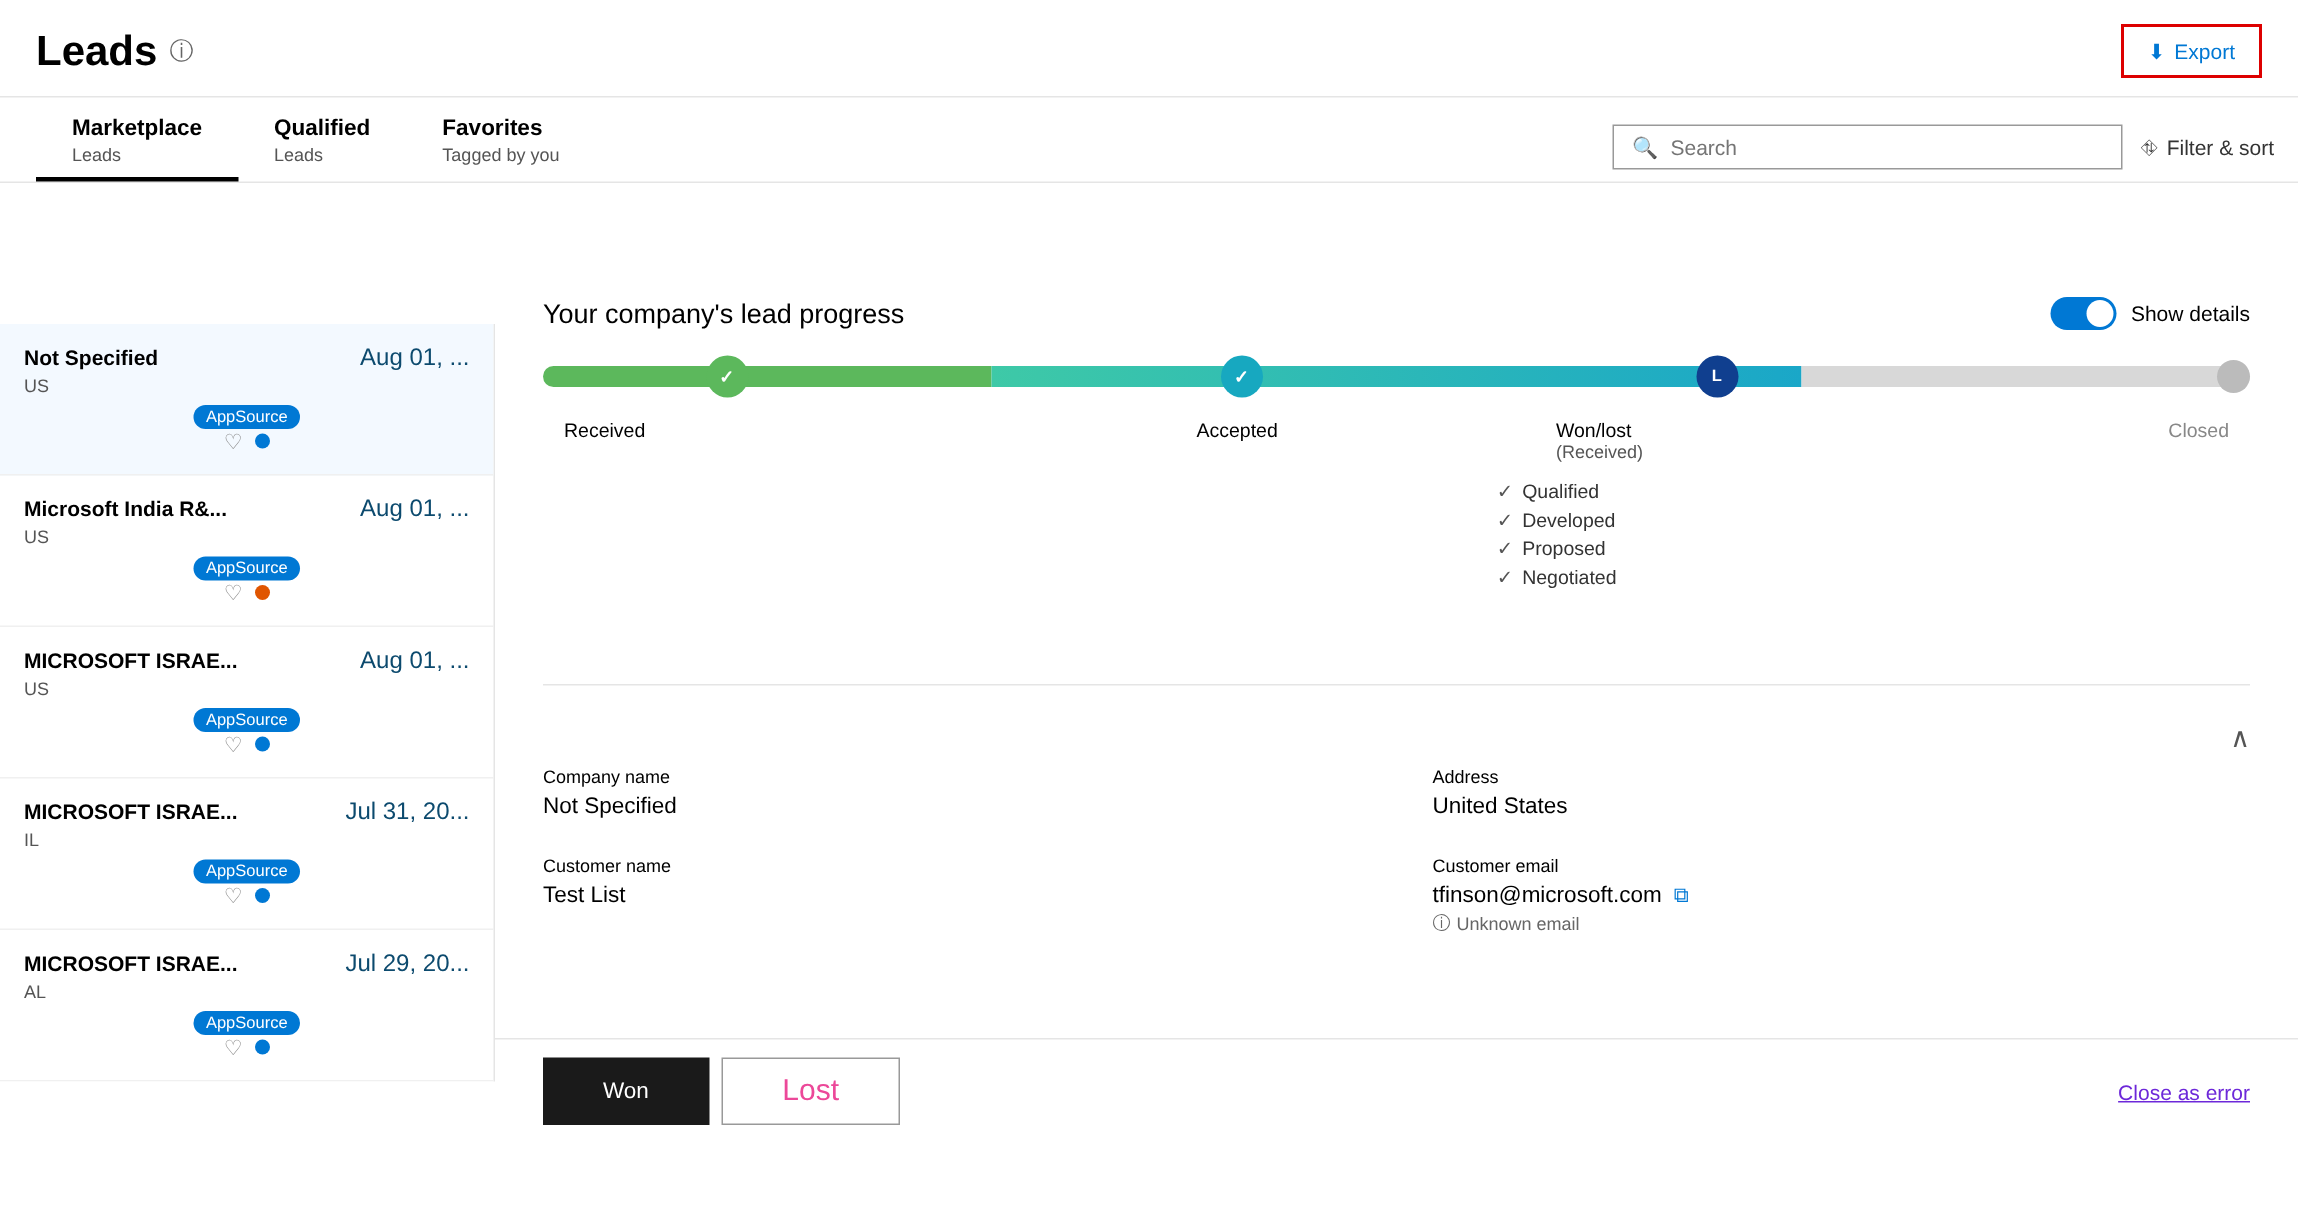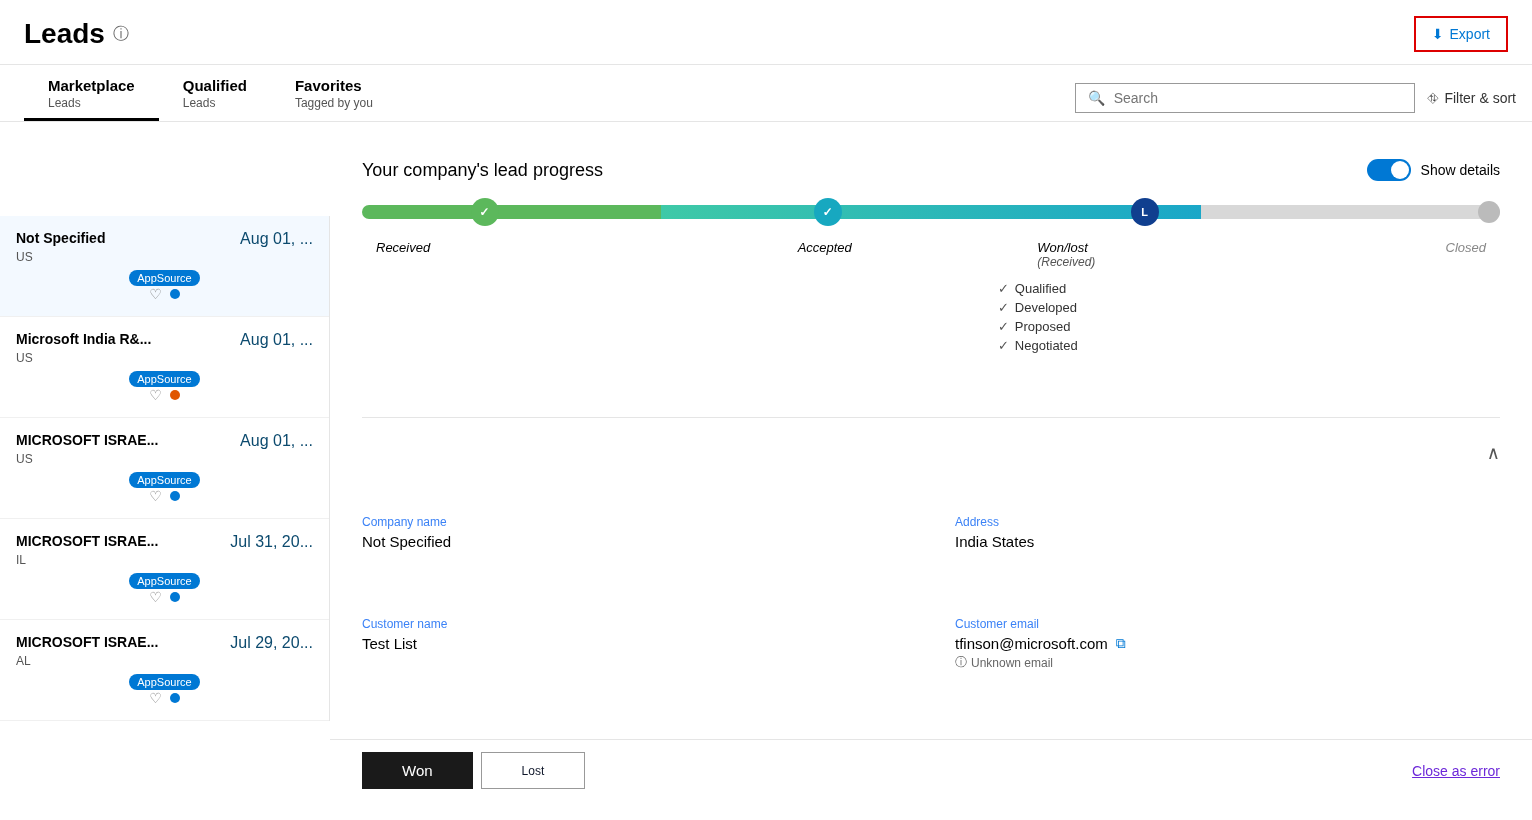--- a/index.html
+++ b/index.html
@@ -134,43 +134,43 @@
     }
     .check-sym { color: #555; }
 
     
     .details-section { }
     .details-row {
       display: flex; gap: 48px;
       margin-bottom: 24px;
     }
     .detail-field { flex: 1; }
-    .detail-label { font-size: 12px; color: #3b82f6; margin-bottom: 4px; margin-top: 43px; }
+    .detail-label { font-size: 12px; color: #000000; margin-bottom: 4px; }
     .detail-value { font-size: 15px; font-weight: 500; }
     .email-row { display: flex; align-items: center; gap: 8px; }
     .copy-icon { color: #0078d4; cursor: pointer; font-size: 14px; }
     .unknown-email { font-size: 12px; color: #666; margin-top: 2px; display: flex; align-items: center; gap: 4px; }
     .collapse-btn { background: none; border: none; cursor: pointer; font-size: 16px; color: #555; }
 
     
     .action-bar {
       display: flex; align-items: center; justify-content: space-between;
       padding: 12px 32px;
       border-top: 1px solid #e5e5e5;
       background: #fff;
       position: sticky; bottom: 0;
     }
     .action-left { display: flex; gap: 8px; }
     .btn-won {
       background: #1a1a1a; color: #fff; border: none;
       padding: 10px 40px; font-size: 15px; font-weight: 500; cursor: pointer;
     }
     .btn-lost {
-      background: #fff; color: #0f172a; border: 1px solid #999;
-      padding: 10px 40px; font-size: 12px; font-weight: 500; cursor: pointer;
+      background: #fff; color: #ec4899; border: 1px solid #999;
+      padding: 10px 40px; font-size: 20px; font-weight: 500; cursor: pointer;
     }
     .close-error-btn {
       background: none; border: none; color: #6d28d9;
       font-size: 14px; cursor: pointer; text-decoration: underline;
     }
 
     .progress-bar-wrapper {
       position: relative; width: 100%; margin-bottom: 32px;
     }
     .bar-bg {
@@ -184,21 +184,21 @@
       width: 28px; height: 28px; border-radius: 50%;
       display: flex; align-items: center; justify-content: center;
       font-size: 12px; color: #fff; font-weight: 600; z-index: 3;
       position: relative;
     }
     .bdot-green { background: #5cb85c; }
     .bdot-teal { background: #17a8c0; }
     .bdot-darkblue { background: #103f8f; font-size: 11px; }
 
     .bar-labels-row {
-      display: flex; width: 100%; margin-top: 8px; font-style: italic;
+      display: flex; width: 100%; margin-top: 8px;
     }
     .bar-lbl { flex: 1; font-size: 13px; }
     .bar-lbl-center { flex: 1.8; font-size: 13px; display: flex; align-items: flex-start; justify-content: center; }
     .bar-lbl-right { flex: 1; font-size: 13px; display: flex; justify-content: flex-end; color: #888; padding-right: 14px; }
     .won-lost-main { font-weight: 500; font-size: 13px; }
     .won-lost-sub { font-size: 12px; color: #555; }
 
     .chevron-up::before { content: '∧'; font-size: 18px; }
   </style>
 </head>
@@ -394,21 +394,21 @@
             <span class="chevron-up"></span>
           </button>
         </div>
         <div class="details-row">
           <div class="detail-field">
             <div class="detail-label">Company name</div>
             <div class="detail-value">Not Specified</div>
           </div>
           <div class="detail-field">
             <div class="detail-label">Address</div>
-            <div class="detail-value">India States</div>
+            <div class="detail-value">United States</div>
           </div>
         </div>
         <div class="details-row">
           <div class="detail-field">
             <div class="detail-label">Customer name</div>
             <div class="detail-value">Test List</div>
           </div>
           <div class="detail-field">
             <div class="detail-label">Customer email</div>
             <div class="email-row">

